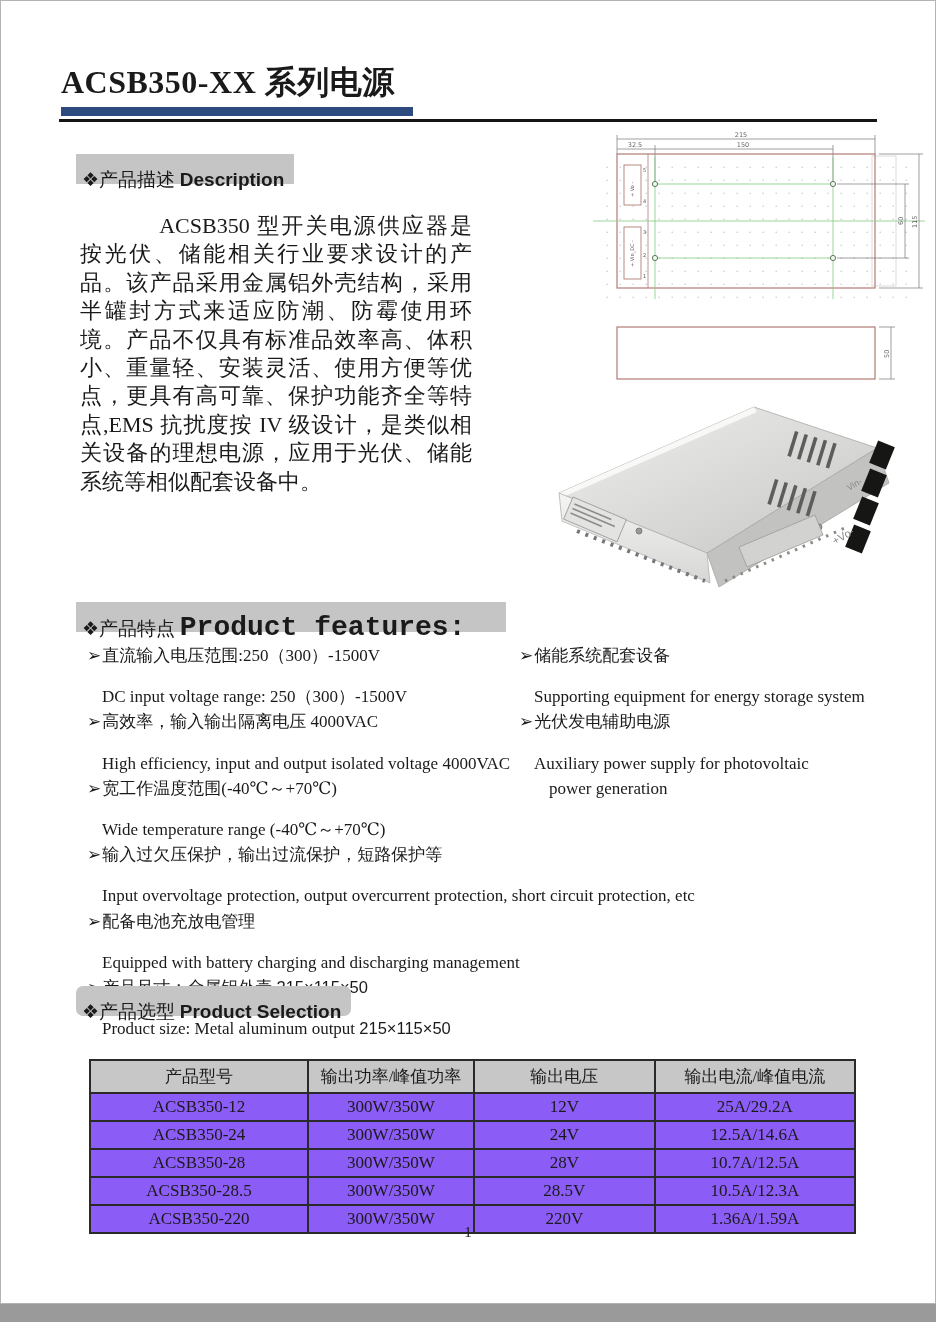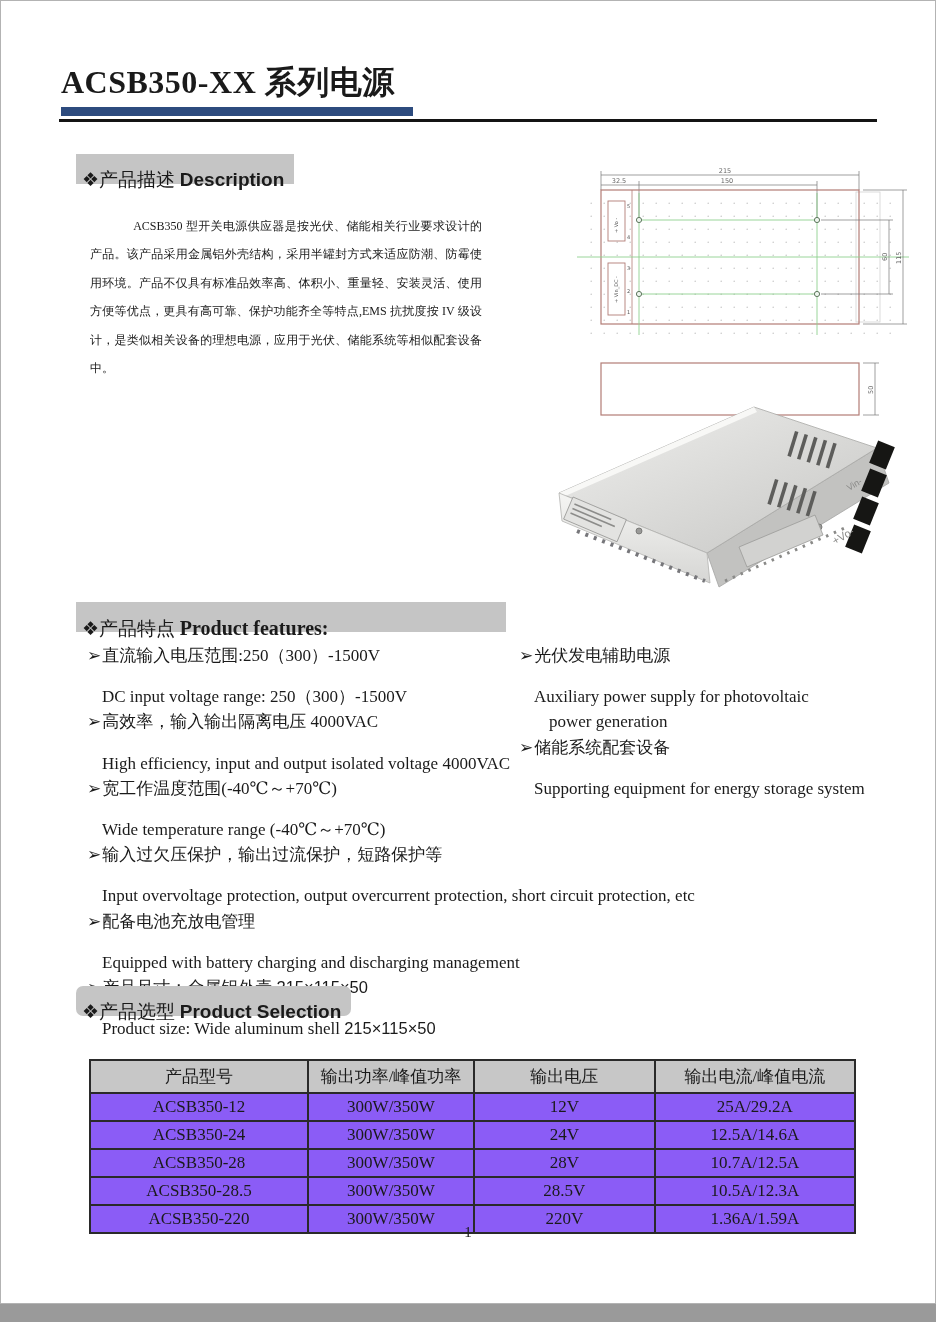--- a/index.html
+++ b/index.html
@@ -7,46 +7,46 @@
         border:1px solid #b3b3b3;box-sizing:border-box;overflow:hidden;
         font-family:"Liberation Serif","DejaVu Serif",serif;color:#1a1a1a;}
   
   .title{position:absolute;left:60px;top:60px;font-size:32px;font-weight:bold;letter-spacing:.5px;white-space:nowrap;}
   .title-bar{position:absolute;left:60px;top:106px;width:352px;height:9px;background:#2d4b7e;}
   .title-rule{position:absolute;left:58px;top:118px;width:818px;height:3px;background:#141414;}
   
   .sec-header{position:absolute;background:#c5c5c5;font-size:19px;line-height:30px;height:30px;
               padding:11px 10px 0 6px;white-space:nowrap;box-sizing:border-box;}
   .sec-en{font-family:"Liberation Sans","DejaVu Sans",sans-serif;font-weight:bold;}
-  .sec-en-mono{font-family:Liberation Serif, serif;font-weight:bold;font-size:20px;text-align:center;}
+  .sec-en-mono{font-family:Liberation Mono, monospace;font-weight:bold;font-size:28px;text-align:center;}
   #desc-header{left:75px;top:153px;}
   #features-header{left:75px;top:601px;width:430px;}
   #app-header{left:518px;top:601px;width:322px;}
   #selection-header{left:75px;top:985px;border-radius:7px;}
   
-  .desc-body{position:absolute;left:89px;top:211px;width:392px;font-size:12px;line-height:28.4px;
+  .desc-body{position:absolute;left:79px;top:211px;width:392px;font-size:22px;line-height:28.4px;
              text-align:justify;text-indent:3.6em;}
   
   .feat-list{position:absolute;left:86px;top:642px;width:710px;font-size:17px;}
   .app-list{position:absolute;left:518px;top:642px;width:370px;font-size:17px;}
   .li-zh,.li-en,.li-en2{white-space:nowrap;line-height:25.2px;height:25.2px;}
   .li-en{padding-left:15px;margin-top:16px;}
   .li-en2{padding-left:30px;}
   .li-zh:empty,.li-en:empty,.li-en2:empty{display:none;}
   .bullet{margin-right:1px;}
   .sans-num{font-family:"Liberation Sans","DejaVu Sans",sans-serif;font-size:16.5px;}
   .sans-num:empty{display:none;}
   
   .sel-table{position:absolute;left:88px;top:1058px;width:767px;border-collapse:collapse;
              font-size:17px;text-align:center;table-layout:fixed;}
   .sel-table th,.sel-table td{border:2px solid #2a2a2a;padding:0;}
   .sel-table th{background:#c7c7c7;font-weight:normal;height:31px;}
   .sel-table td{height:26px;background:#8b5cf6;}
   
-  .drawing{position:absolute;left:576px;top:126px;margin-top:36px;}
+  .drawing{position:absolute;left:592px;top:126px;}
   .photo{position:absolute;left:546px;top:394px;}
   .pagenum{position:absolute;left:0;right:0;top:1223px;text-align:center;font-size:15px;}
   .dimtxt{font-family:"DejaVu Sans",sans-serif;fill:#666;font-size:6.5px;}
   .conntxt{font-family:"DejaVu Sans",sans-serif;fill:#555;font-size:5px;}
   .phototxt{font-family:"Liberation Sans",sans-serif;fill:#8a8a88;}
 </style>
 </head>
 <body>
 
 <div class="page">
@@ -228,36 +228,36 @@
         <div class="li-en"><span>Input overvoltage protection, output overcurrent protection, short circuit protection, etc</span></div>
       </div>
 
       <div class="feat-item">
         <div class="li-zh"><span class="bullet">➢</span><span>配备电池充放电管理</span></div>
         <div class="li-en"><span>Equipped with battery charging and discharging management</span></div>
       </div>
 
       <div class="feat-item">
         <div class="li-zh"><span class="bullet">➢</span><span>产品尺寸：金属铝外壳 </span><span class="sans-num">215×115×50</span></div>
-        <div class="li-en"><span>Product size: Wide aluminum shell </span><span class="sans-num">215×115×50</span></div>
+        <div class="li-en"><span>Product size: Metal aluminum output </span><span class="sans-num">215×115×50</span></div>
       </div>
     </div>
 
   <div class="app-list">
+
+      <div class="app-item">
+        <div class="li-zh"><span class="bullet">➢</span><span>储能系统配套设备</span></div>
+        <div class="li-en">Supporting equipment for energy storage system</div>
+
+      </div>
 
       <div class="app-item">
         <div class="li-zh"><span class="bullet">➢</span><span>光伏发电辅助电源</span></div>
         <div class="li-en">Auxiliary power supply for photovoltaic</div>
         <div class="li-en2">power generation</div>
-      </div>
-
-      <div class="app-item">
-        <div class="li-zh"><span class="bullet">➢</span><span>储能系统配套设备</span></div>
-        <div class="li-en">Supporting equipment for energy storage system</div>
-
       </div>
     </div>
 
   <div class="sec-header" id="selection-header">
     <span>❖产品选型</span>
     <span class="sec-en">Product Selection</span>
   </div>
   <table class="sel-table">
     <colgroup>
         <col style="width:28.5%">

